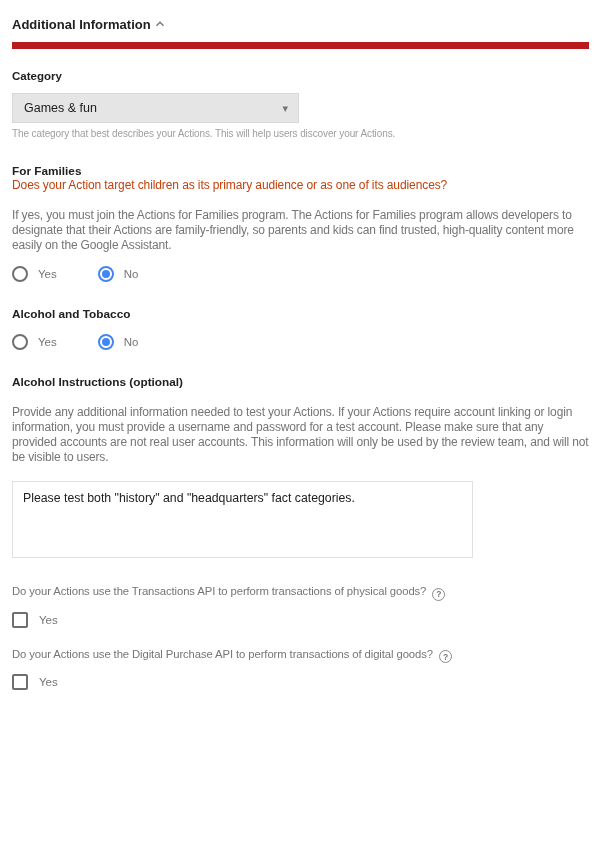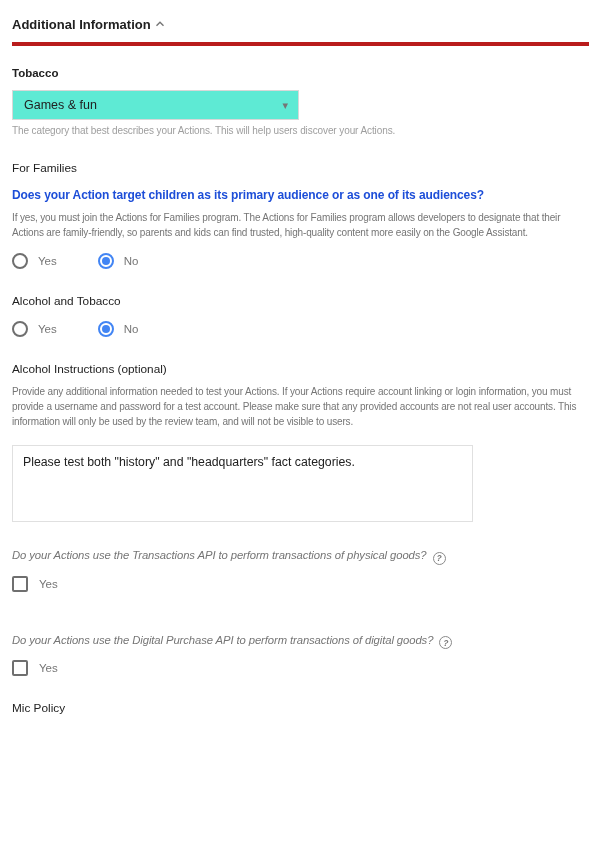--- a/index.html
+++ b/index.html
@@ -8,47 +8,47 @@
     background: #fff;
     font-family: "Liberation Sans", sans-serif;
     color: #212121;
   }
   .page { width: 605px; height: 841px; overflow: hidden; padding: 0 16px 0 12px; }
 
   
   .section-header {
     display: flex; align-items: center; 
     padding: 15px 2px 9px 0;
-    border-bottom: 4px solid #b91c1c;
+    border-bottom: 7px solid #b91c1c;
   }
   .section-header h1 { font-size: 13px; font-weight: bold; color: #212121; }
   .collapse-btn { background: none; border: none; cursor: pointer; padding: 2px; line-height: 0; }
 
   
   .field-label { margin-top: 21px; font-size: 11.5px; font-weight: bold; color: #212121; }
   .field-helper { margin-top: 5px; font-size: 10px; color: #9e9e9e; letter-spacing: -0.1px; }
 
   
   .select {
     margin-top: 11px;
     width: 287px; height: 30px;
     border: 1px solid #d8d8d8;
     display: flex; align-items: center; justify-content: space-between;
     padding: 0 10px 0 11px;
     font-size: 12.5px; color: #212121;
-    cursor: pointer; background: #5eead4;
+    cursor: pointer; background: #e5e5e5;
   }
   .select-arrow { color: #757575; font-size: 11px; line-height: 1; }
 
   
   .form-section { margin-top: 25px; }
-  .section-title { font-size: 11.8px; font-weight: normal; color: #212121; }
-  .question-dark { margin-top: 13px; font-size: 12px; font-weight: 700; color: #1d4ed8; letter-spacing: -0.1px; }
-  .description { margin-top: 8px; font-size: 10px; line-height: 15px; color: #757575; letter-spacing: -0.15px; }
-  .question-gray { margin-top: 15px; font-size: 11.3px; color: #757575; letter-spacing: -0.1px; line-height: 16px; font-style: italic; }
+  .section-title { font-size: 11.8px; font-weight: bold; color: #212121; }
+  .question-dark { font-size: 12px; font-weight: 400; color: #c2410c; letter-spacing: -0.1px; }
+  .description { margin-top: 16px; font-size: 12px; line-height: 15px; color: #757575; letter-spacing: -0.15px; }
+  .question-gray { margin-top: 15px; font-size: 11.3px; color: #757575; letter-spacing: -0.1px; line-height: 16px; }
   .question-gray.narrow { max-width: 545px; }
 
   
   .radio-row { margin-top: 13px; display: flex; align-items: center; }
   .radio-opt { display: inline-flex; align-items: center; cursor: pointer; margin-right: 41px; }
   .radio-circle {
     width: 16px; height: 16px; border-radius: 50%;
     border: 2px solid #6f6f6f; display: inline-block; position: relative;
     background: #fff; flex: none;
   }
@@ -78,39 +78,39 @@
   
   .testing-textarea {
     margin-top: 16px; display: block;
     width: 461px; height: 77px;
     border: 1px solid #e0e0e0;
     padding: 9px 10px;
     font-family: "Liberation Sans", sans-serif;
     font-size: 12.3px; color: #212121;
     resize: none; outline: none;
   }
-  .q2 { margin-top: 40px; }
+  .q2 { margin-top: 18px; }
 </style>
 </head>
 <body>
 
 <div class="page">
 
   <div class="section-header">
     <h1>Additional Information</h1>
     <button class="collapse-btn">
       <span>
         <svg width="14" height="14" viewBox="0 0 24 24">
             <path d="M6 15l6-6 6 6" fill="none" stroke="#757575" stroke-width="2.4"></path>
           </svg>
       </span>
     </button>
   </div>
 
-  <div class="field-label">Tobacco</div>
+  <div class="field-label">Category</div>
   <div class="select">
     <span>Games &amp; fun</span>
     <span class="select-arrow">▾</span>
   </div>
   <div class="field-helper">The category that best describes your Actions. This will help users discover your Actions.</div>
 
   <div class="form-section">
     <div class="section-title">For Families</div>
     <div class="question-dark">Does your Action target children as its primary audience or as one of its audiences?</div>
     <div class="description">If yes, you must join the Actions for Families program. The Actions for Families program allows developers to designate that their Actions are family-friendly, so parents and kids can find trusted, high-quality content more easily on the Google Assistant.</div>
@@ -155,17 +155,16 @@
     </div>
 
     <div class="question-gray q2"><span>Do your Actions use the Digital Purchase API to perform transactions of digital goods?</span><span class="help-icon">?</span></div>
     <div class="checkbox-row">
       <span class="checkbox-box"></span>
       <span class="checkbox-label">Yes</span>
     </div>
   </div>
 
   <div class="form-section">
-    <div class="section-title">Mic Policy</div>
 
   </div>
 
 </div>
 
 </body></html>

